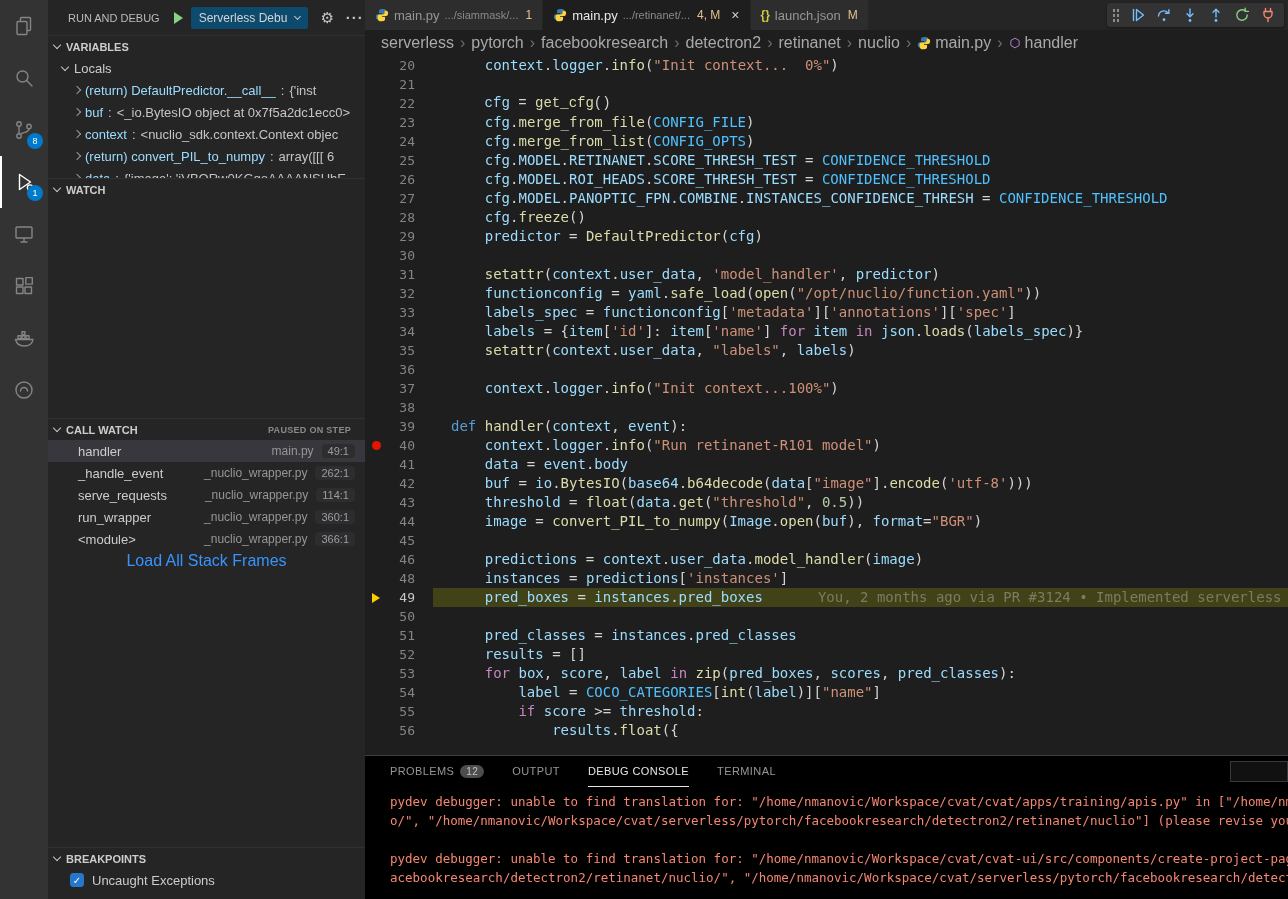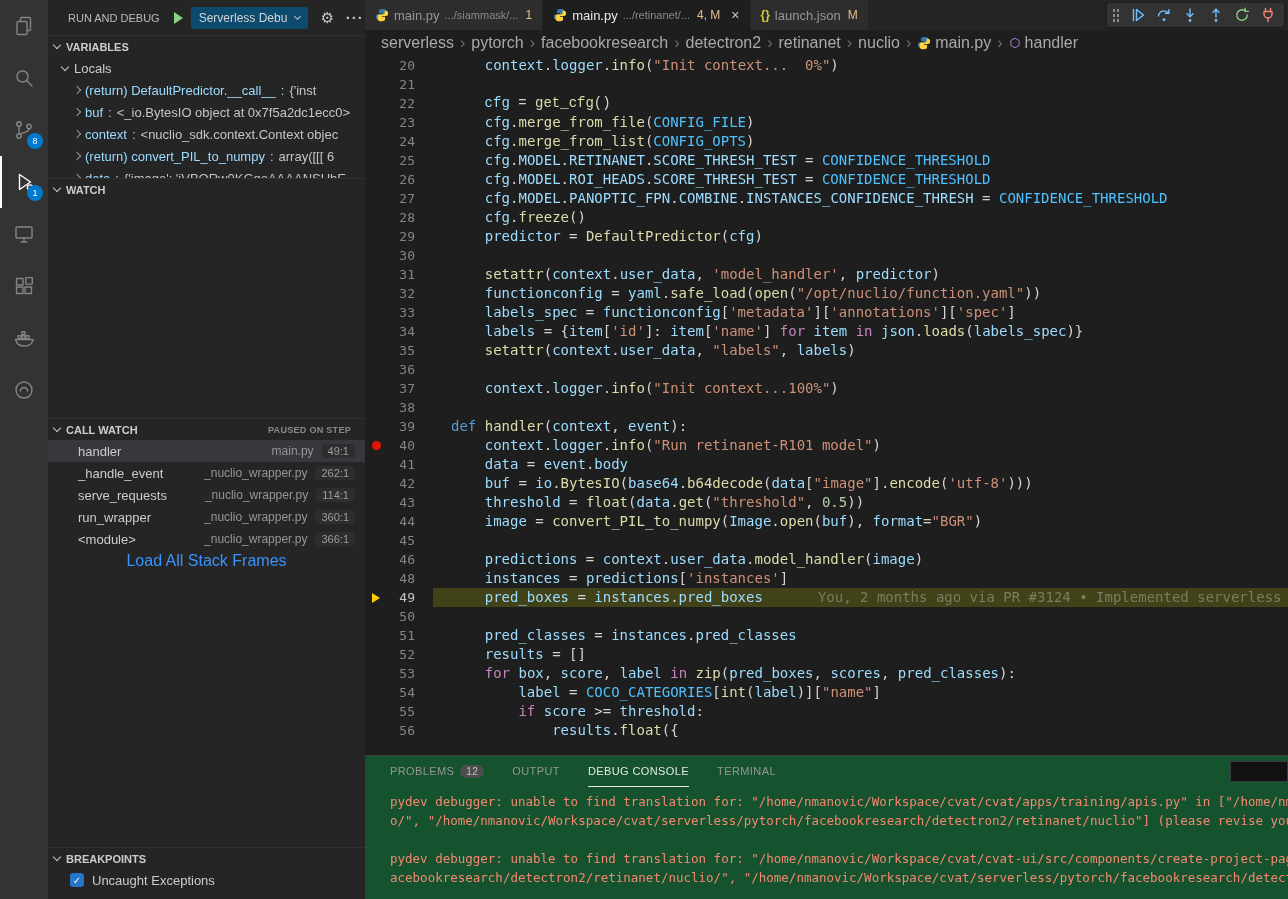--- a/index.html
+++ b/index.html
@@ -83,21 +83,21 @@
   .carrow { width:0; height:0; border-top:5px solid transparent; border-bottom:5px solid transparent; border-left:8px solid #ffcc00; }
   .ln { width:28px; flex:none; text-align:right; color:#858585; font-size:13px; line-height:19px; }
   .ln.cur { color:#c6c6c6; }
   .lbody { flex:1; min-width:0; display:flex; white-space:pre; overflow:hidden; padding-left:18px; }
   .cline.current .lbody { background:rgba(255,255,0,0.16); }
   .blame { color:#7d7b60; padding-left:55px; }
   .tk-v{color:#9cdcfe} .tk-f{color:#dcdcaa} .tk-s{color:#ce9178} .tk-k{color:#569cd6}
   .tk-kc{color:#c586c0} .tk-C{color:#4fc1ff} .tk-n{color:#b5cea8} .tk-p{color:#d4d4d4}
 
   
-  .panel { height:144px; flex:none; border-top:1px solid #3e3e42; position:relative; background:#14532d; }
+  .panel { height:144px; flex:none; border-top:1px solid #3e3e42; position:relative; background:#000000; }
   .panel-tabs { height:31px; display:flex; align-items:stretch; padding-left:25px; gap:28px; font-size:11px; letter-spacing:.4px; color:#969696; }
   .ptab { display:flex; align-items:center; gap:6px; border-bottom:1px solid transparent; cursor:pointer; }
   .ptab.active { color:#e7e7e7; border-bottom-color:#e7e7e7; }
   .pbadge { background:#4d4d4d; color:#c4c4c4; border-radius:9px; padding:1px 6px; font-size:10px; }
   .console { font-family:"DejaVu Sans Mono",monospace; font-size:12.5px; line-height:19px; color:#f48771;
     padding:5px 0 0 25px; white-space:pre; overflow:hidden; }
   .console-filter { position:absolute; right:0; top:5px; width:58px; height:21px; background:#111111; border:1px solid #37373d; }
 </style>
 </head>
 <body>

